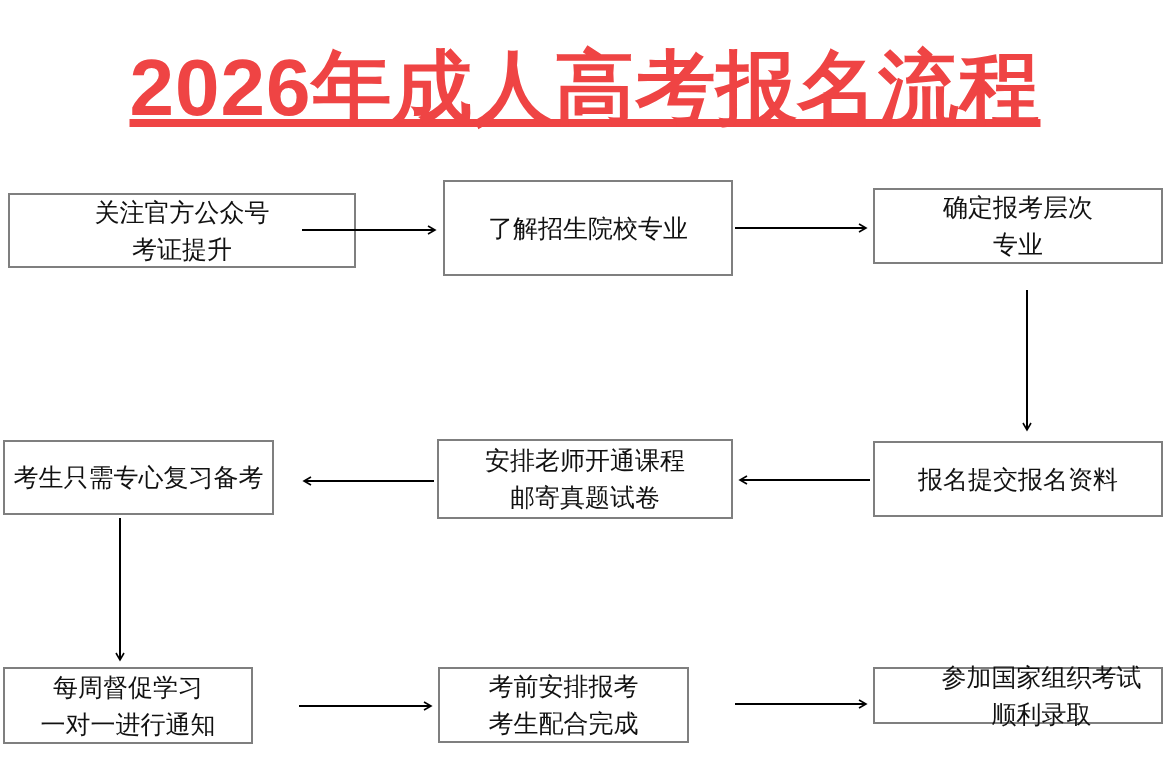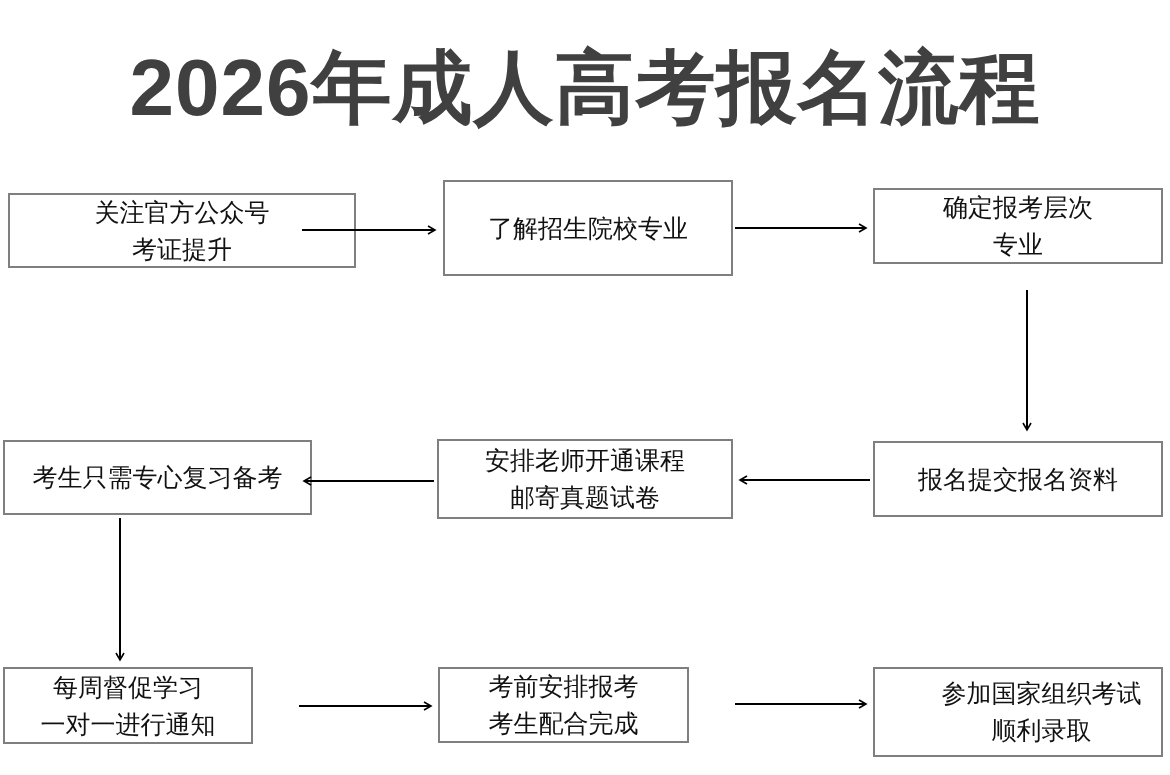--- a/index.html
+++ b/index.html
@@ -18,23 +18,24 @@
   .title {
     position: absolute;
     left: 0;
     top: 32px;
     width: 1170px;
     height: 112px;
     line-height: 112px;
     text-align: center;
     font-size: 80px;
     font-weight: 900;
-    color: #404040;
+    color: #ef4444;
     letter-spacing: 1px;
     white-space: nowrap;
+    text-decoration: underline;
   }
   .box {
     position: absolute;
     box-sizing: border-box;
     border: 2px solid #7f7f7f;
     background: #ffffff;
     display: flex;
     flex-direction: column;
     align-items: center;
     justify-content: center;
@@ -79,35 +80,35 @@
 
   <div class="box" style="left:873px; top:441px; width:290px; height:76px;">
     <div class="box-line">报名提交报名资料</div>
   </div>
 
   <div class="box" style="left:437px; top:439px; width:296px; height:80px;">
     <div class="box-line">安排老师开通课程</div>
     <div class="box-line">邮寄真题试卷</div>
   </div>
 
-  <div class="box" style="left:3px; top:440px; width:309px; height:75px;">
+  <div class="box" style="left:3px; top:440px; width:271px; height:75px;">
     <div class="box-line">考生只需专心复习备考</div>
   </div>
 
   <div class="box" style="left:3px; top:667px; width:250px; height:77px;">
     <div class="box-line">每周督促学习</div>
     <div class="box-line">一对一进行通知</div>
   </div>
 
   <div class="box" style="left:438px; top:667px; width:251px; height:76px;">
     <div class="box-line">考前安排报考</div>
     <div class="box-line">考生配合完成</div>
   </div>
 
-  <div class="box" style="left:873px; top:667px; width:290px; height:90px;padding-left:47px;">
+  <div class="box" style="left:873px; top:667px; width:290px; height:57px;padding-left:47px;">
     <div class="box-line">参加国家组织考试</div>
     <div class="box-line">顺利录取</div>
   </div>
 
   <svg class="arrows" viewBox="0 0 1170 775">
     <defs>
       <marker id="chev" markerWidth="12" markerHeight="12" refX="8" refY="5" orient="auto" markerUnits="userSpaceOnUse">
         <path d="M1,1 L8,5 L1,9" fill="none" stroke="#000000" stroke-width="1.6"></path>
       </marker>
     </defs>

